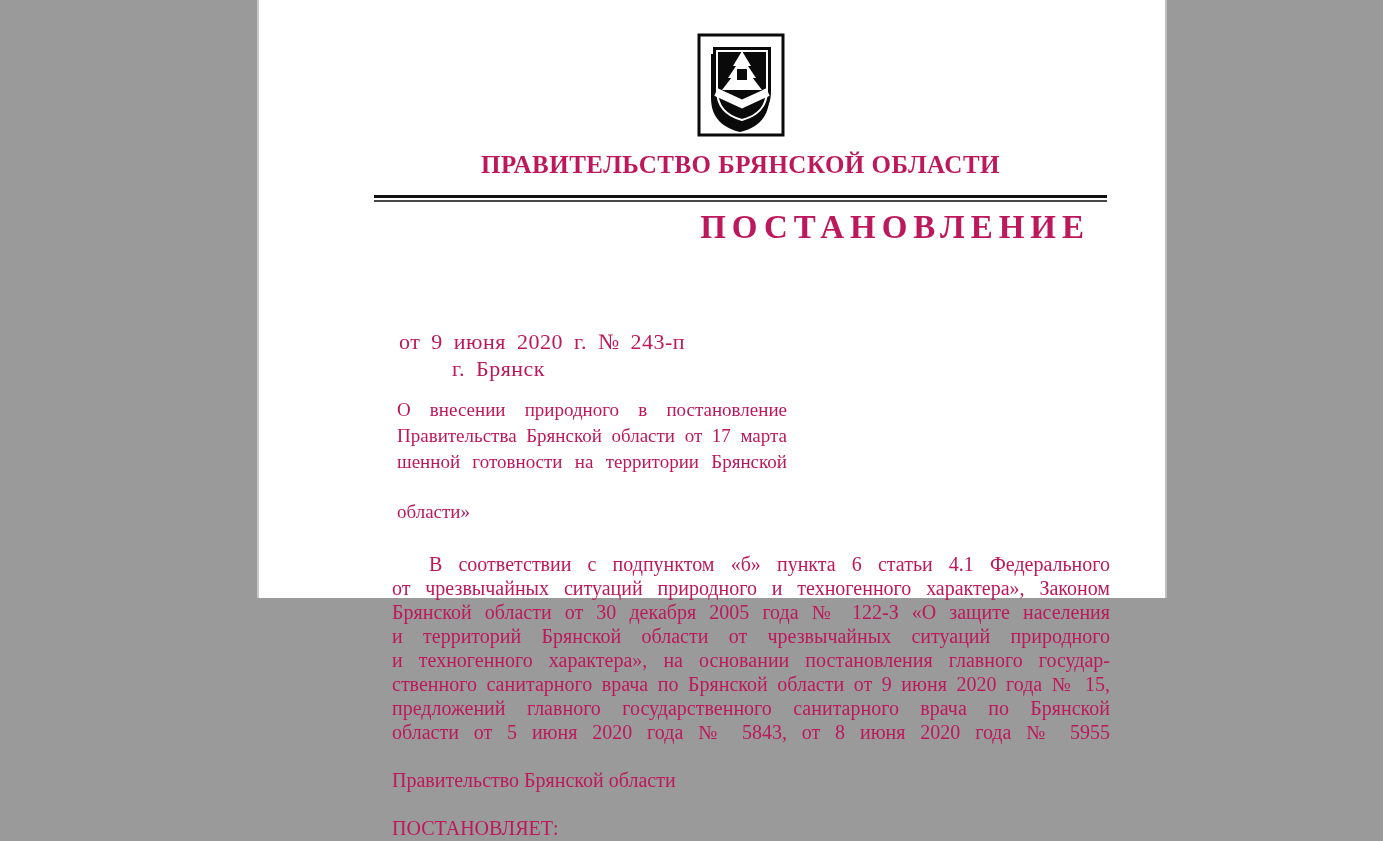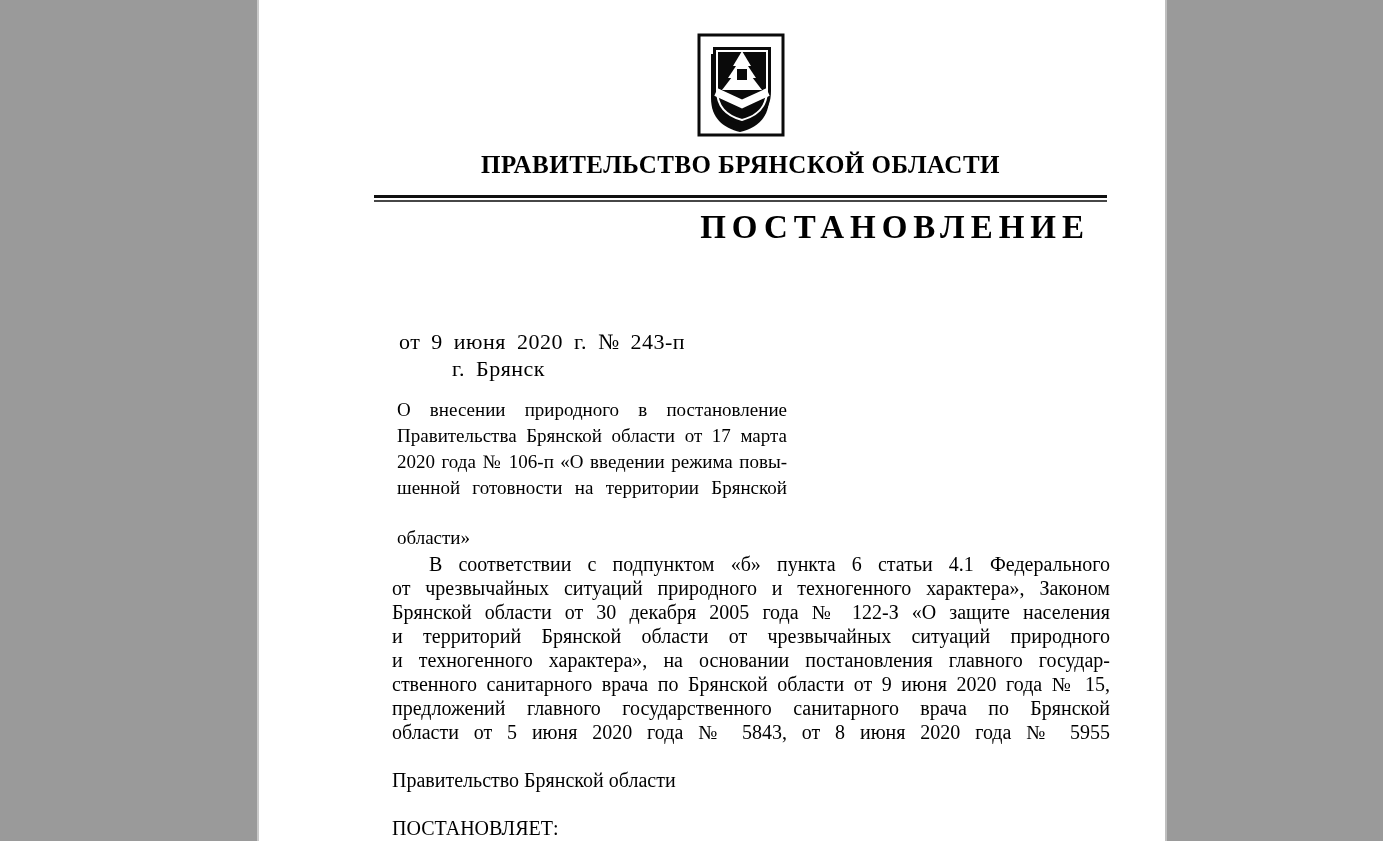--- a/index.html
+++ b/index.html
@@ -15,26 +15,26 @@
     position: relative;
     width: 1383px;
     height: 841px;
     background: #9a9a9a;
   }
   .paper {
     position: absolute;
     left: 257px;
     top: 0;
     width: 910px;
-    height: 841px;
+    height: 598px;
     background: #ffffff;
     border-left: 2px solid #c9c9c9;
     border-right: 2px solid #bfbfbf;
     box-sizing: border-box;
-    color: #000000;
+    color: #be185d;
   }
   .emblem {
     position: absolute;
     left: 438px;
     top: 33px;
     width: 88px;
     height: 104px;
   }
   .org-name {
     position: absolute;
@@ -142,21 +142,20 @@
     <div class="doc-type">ПОСТАНОВЛЕНИЕ</div>
 
     <div class="date-block">
       <div>от 9 июня 2020 г. № 243-п</div>
       <div class="city-line">г. Брянск</div>
     </div>
 
     <div class="subject-block">
       <div class="jline">О внесении природного в постановление</div>
       <div class="jline">Правительства Брянской области от 17 марта</div>
-      <div class="jline">2020 года № 106-п «О введении режима повы-</div>
       <div class="jline">шенной готовности на территории Брянской</div>
       <div class="lline">области»</div>
     </div>
 
     <div class="body-block">
       <div class="jline indent1">В соответствии с подпунктом «б» пункта 6 статьи 4.1 Федерального</div>
       <div class="jline">от чрезвычайных ситуаций природного и техногенного характера», Законом</div>
       <div class="jline">Брянской области от 30 декабря 2005 года № 122-З «О защите населения</div>
       <div class="jline">и территорий Брянской области от чрезвычайных ситуаций природного</div>
       <div class="jline">и техногенного характера», на основании постановления главного государ-</div>

